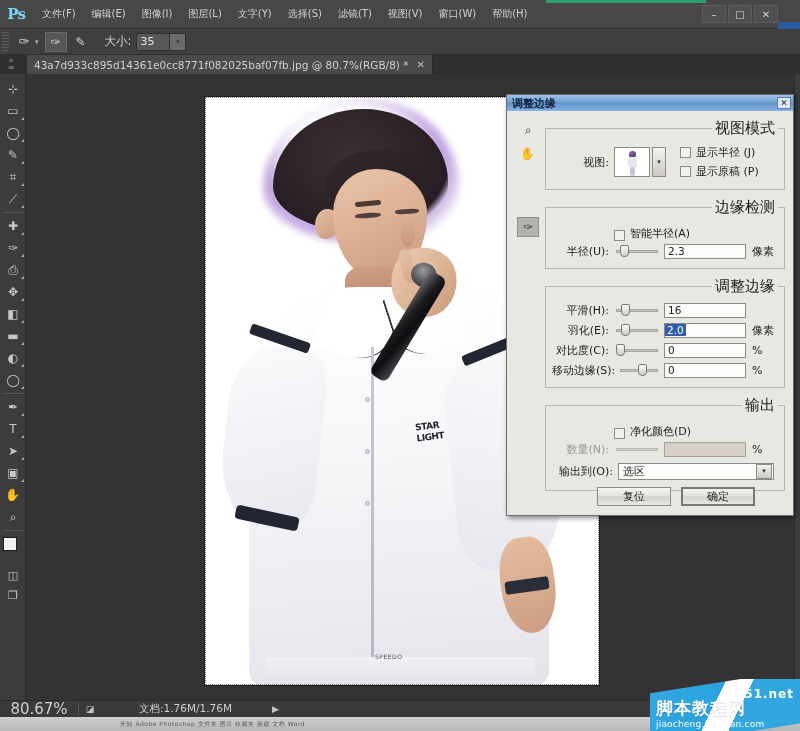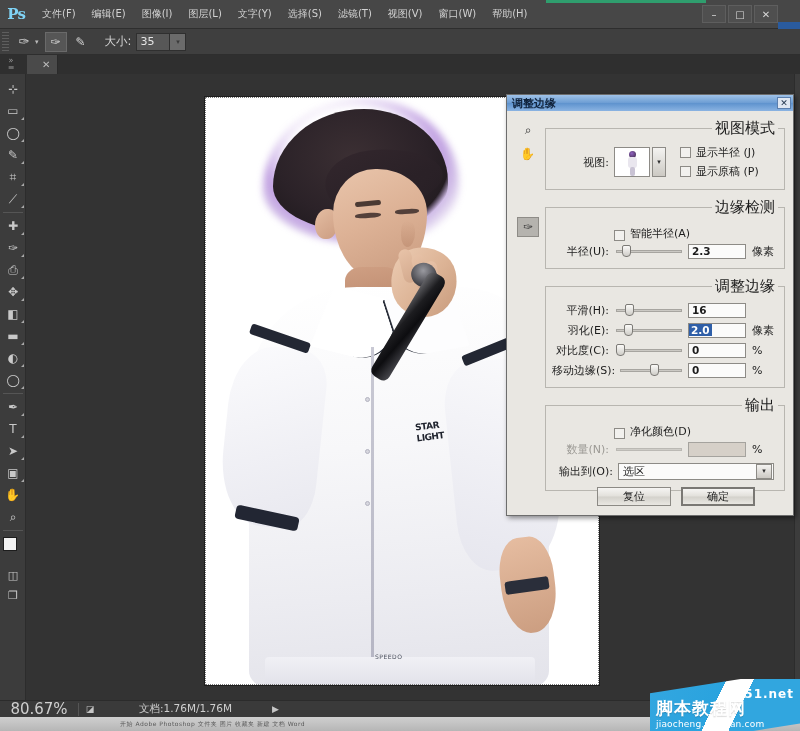--- a/index.html
+++ b/index.html
@@ -348,23 +348,23 @@
     background: linear-gradient(180deg,#bdbbb6,#d9d7d2);
     border: 1px solid #a7a5a0;
   }
   .slider .thumb {
     position:absolute; top:1px; width:9px; height:12px;
     background: linear-gradient(180deg,#fbfaf8,#cfcdc8);
     border: 1px solid #7c7a76;
     border-radius: 2px 2px 4px 4px;
   }
   .num {
-    width: 58px; height: 15px; background:#fbfbfa; border:1px solid #8d8b86;
+    width: 82px; height: 15px; background:#fbfbfa; border:1px solid #8d8b86;
     font-size: 10.5px; padding-left:3px; display:flex; align-items:center;
-    color:#1c1c1c; flex:none;font-weight:bold;
+    color:#1c1c1c; flex:none;
   }
   .num.sel { padding-left:0; }
   .num .selv {
     background:#2f5fa8; color:#ffffff; padding:0 2px; font-size:10.5px;
   }
   .unit { font-size: 11px; margin-left: 6px; width: 26px; }
 
   .grp.disabled .row-lbl, .grp .row.disabled .row-lbl { color:#9b9994; }
   .row.disabled .track { background:#cfcdc8; border-color:#bbb9b4; }
   .num.disabled { background:#d6d0c8; border-color:#a5a39e; }
@@ -499,20 +499,21 @@
     <div class="opt-toggle on">✑</div>
     <div class="opt-toggle">✎</div>
     <div class="opt-label">大小:</div>
     <div class="opt-size-field">35</div>
     <div class="opt-size-caret">▾</div>
   </div>
 
   <div class="tabbar">
     <div class="tab-left-grip">»<br>≡</div>
     <div class="doc-tab">
+      <span>43a7d933c895d14361e0cc8771f082025baf07fb.jpg @ 80.7%(RGB/8) *</span>
       <span class="tab-close">✕</span>
     </div>
   </div>
 
   <div class="toolbox">
     <div class="tool nocorner">⊹</div>
     <div class="tool">▭</div>
     <div class="tool">◯</div>
     <div class="tool">✎</div>
     <div class="tool">⌗</div>

